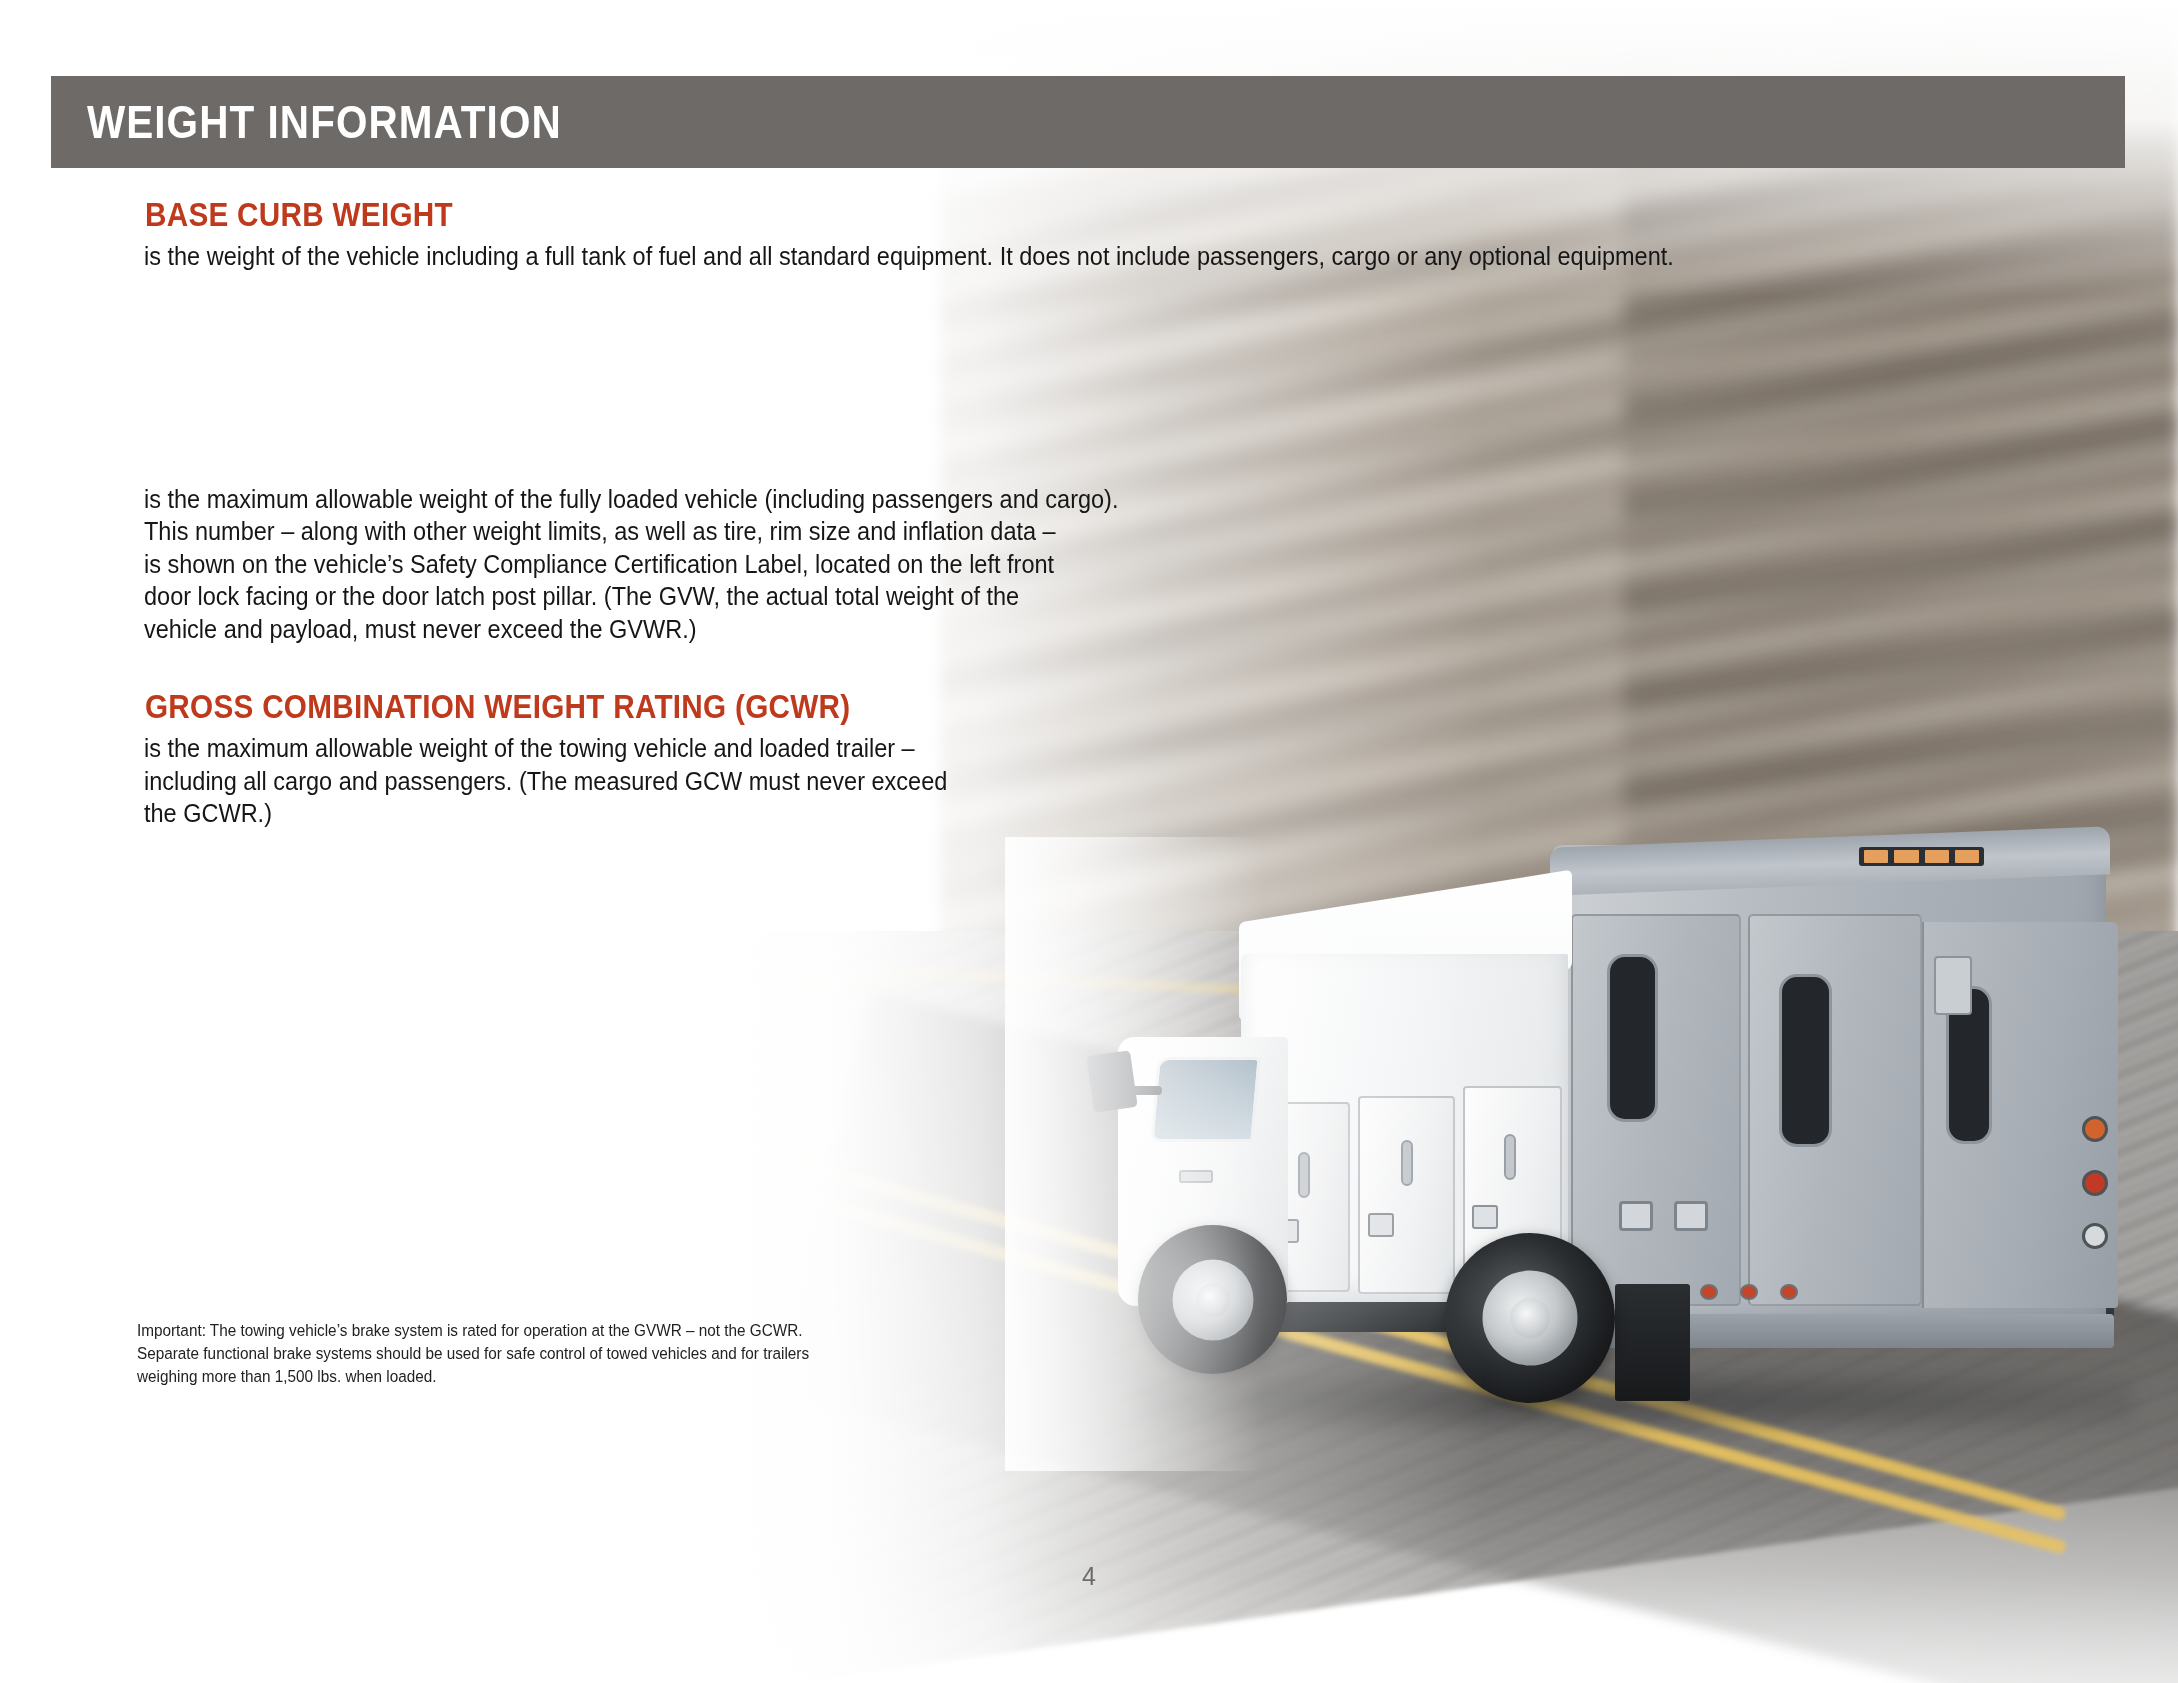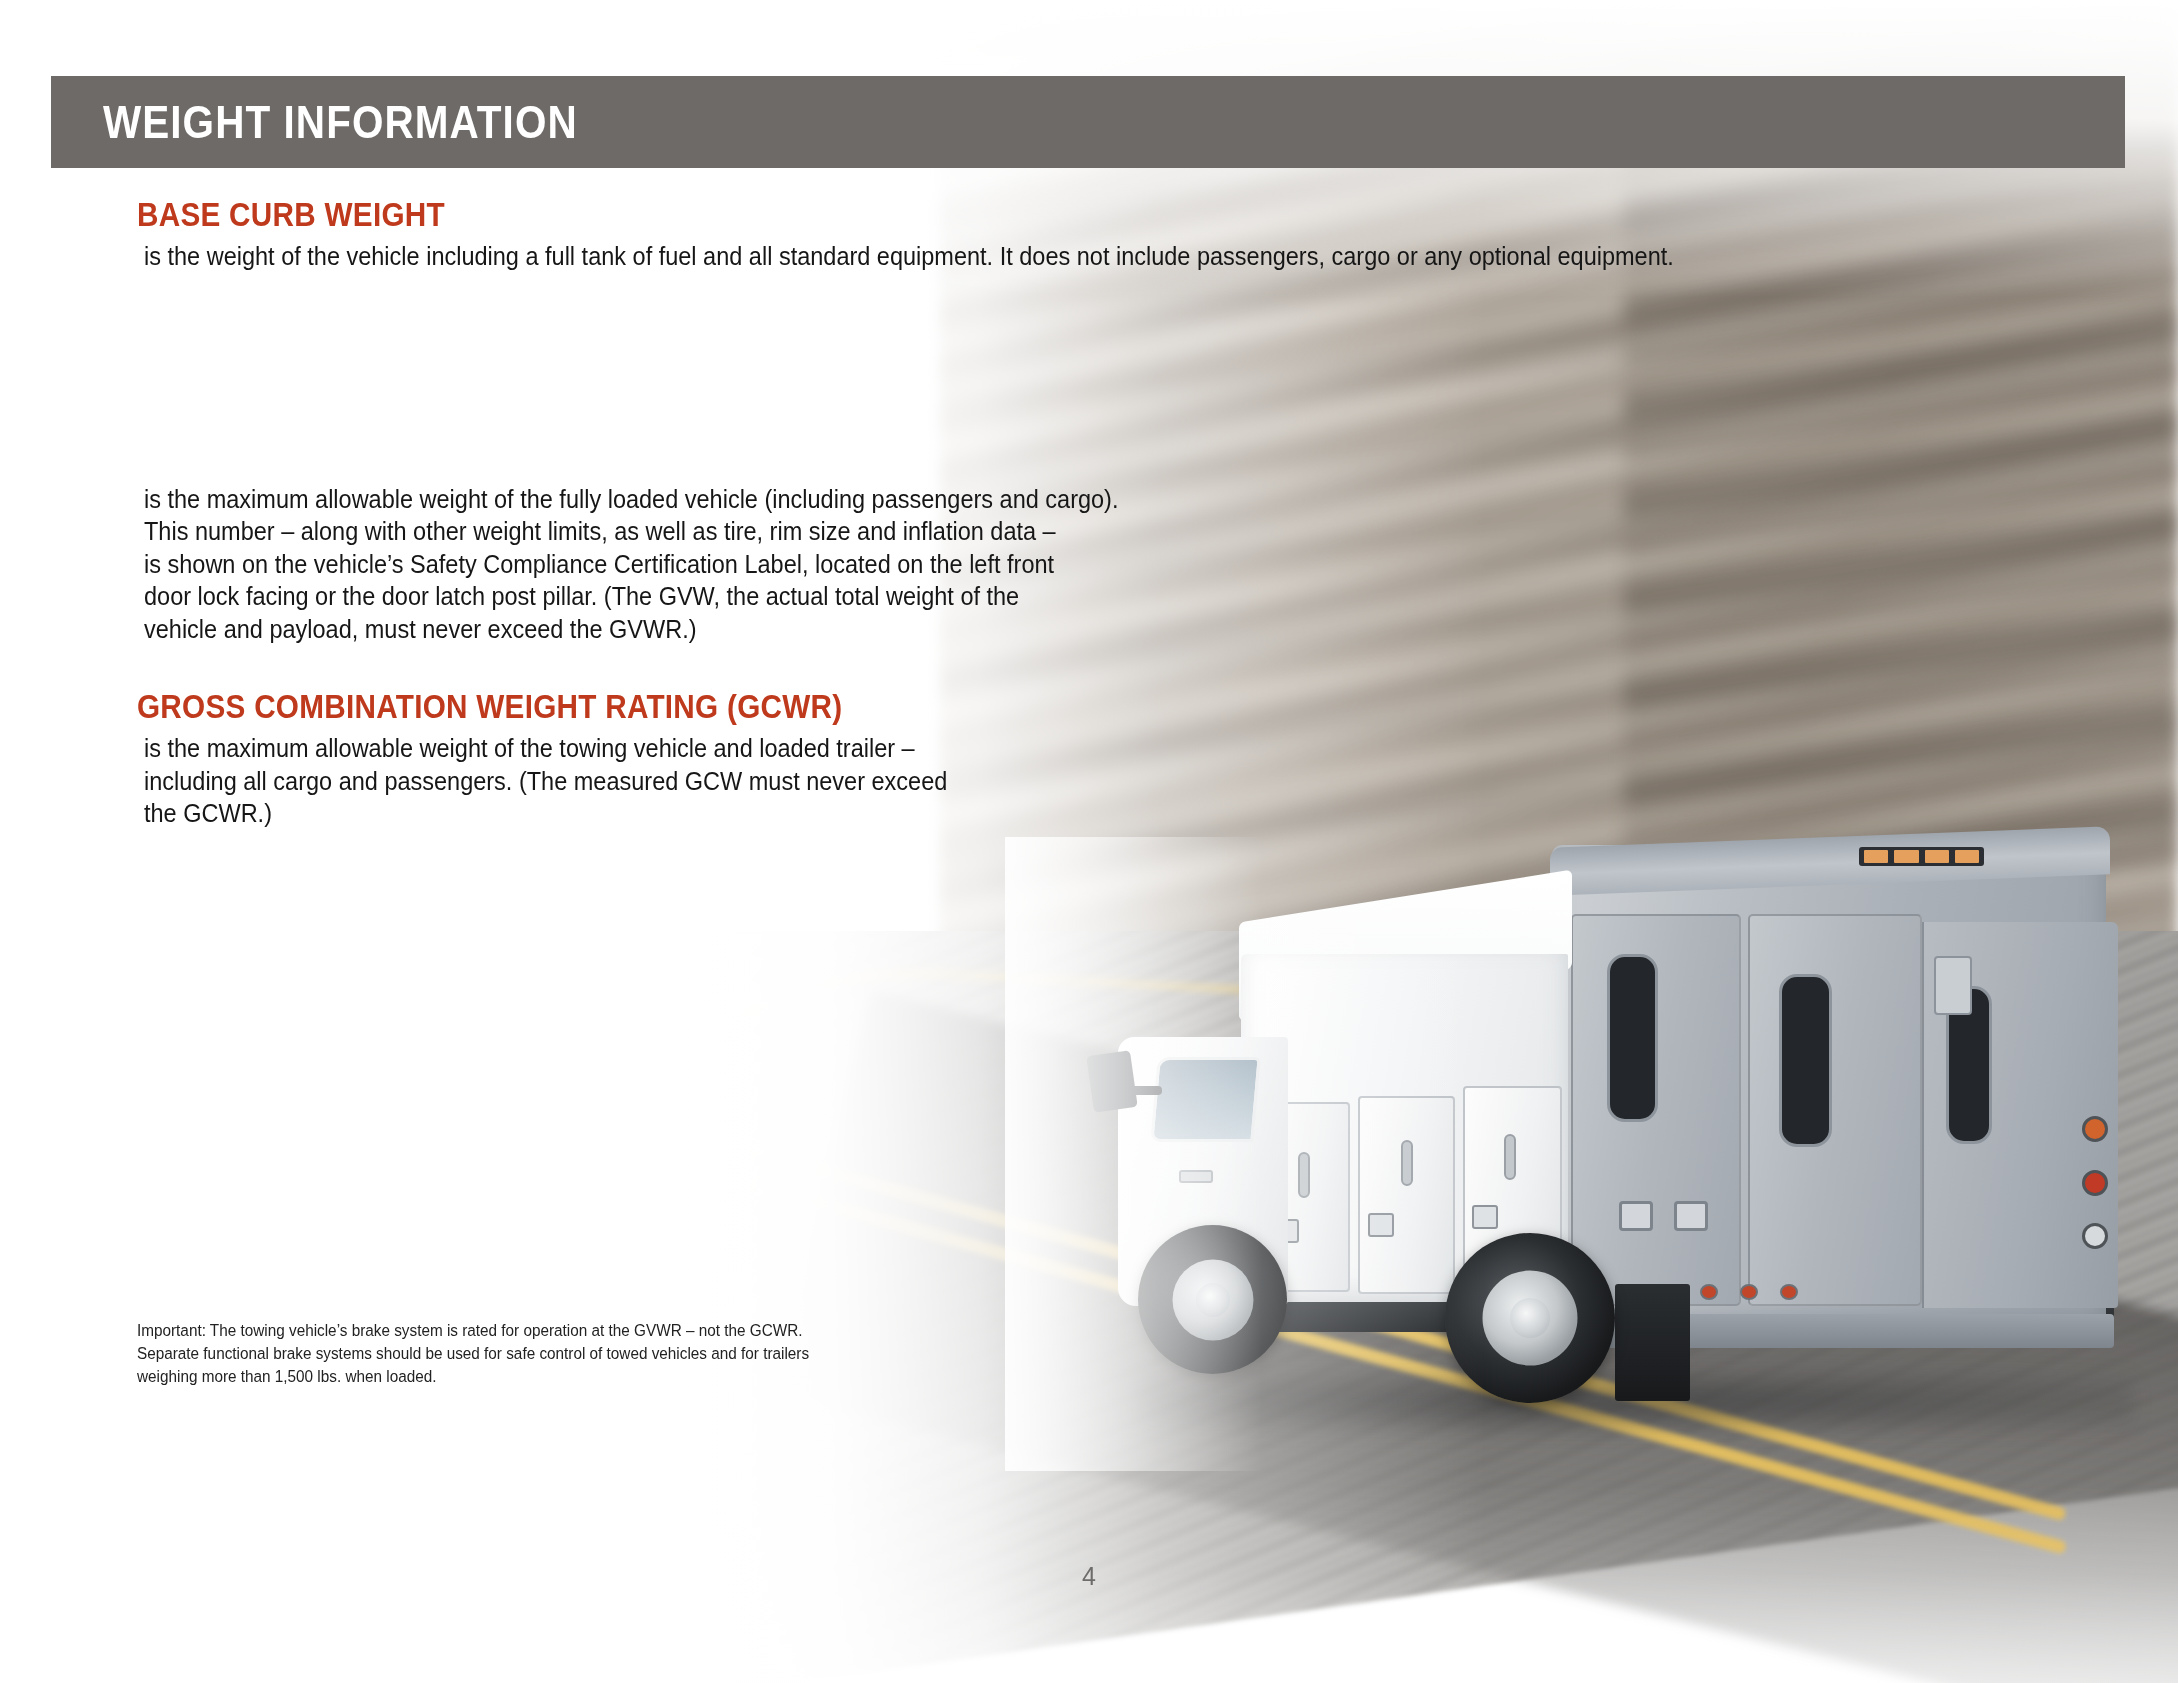--- a/index.html
+++ b/index.html
@@ -464,40 +464,39 @@
     left: 36px;
     top: 50%;
     transform: translateY(-50%);
     color: #ffffff;
     font-family: "Liberation Sans Narrow", "Liberation Sans", sans-serif;
     font-weight: bold;
     font-size: 46px;
     letter-spacing: 1.2px;
     transform-origin: left center;
     white-space: nowrap;
-    margin-left: 16px;
   }
   #header-title span { display: inline-block; transform: scaleX(0.88); transform-origin: left center; }
 
   
   #content {
     position: absolute;
     left: 137px;
     top: 198px;
     width: 1832px;
   }
   .section { margin-bottom: 0; }
   .sec-head {
     color: #bf3a1c;
     font-family: "Liberation Sans Narrow", "Liberation Sans", sans-serif;
     font-weight: bold;
     font-size: 33px;
     letter-spacing: 0.3px;
     line-height: 1.0;
-    margin: 0 0 9px 0;
+    margin: 0 0 9px 8px;
     white-space: nowrap;
   }
   .sec-head span { display:inline-block; transform: scaleX(0.90); transform-origin: left center; }
   .sec-body {
     color: #161616;
     font-family: "Liberation Sans Narrow", "Liberation Sans", sans-serif;
     font-size: 25px;
     line-height: 1.30;
     margin: 7px;
     white-space: pre-line;

